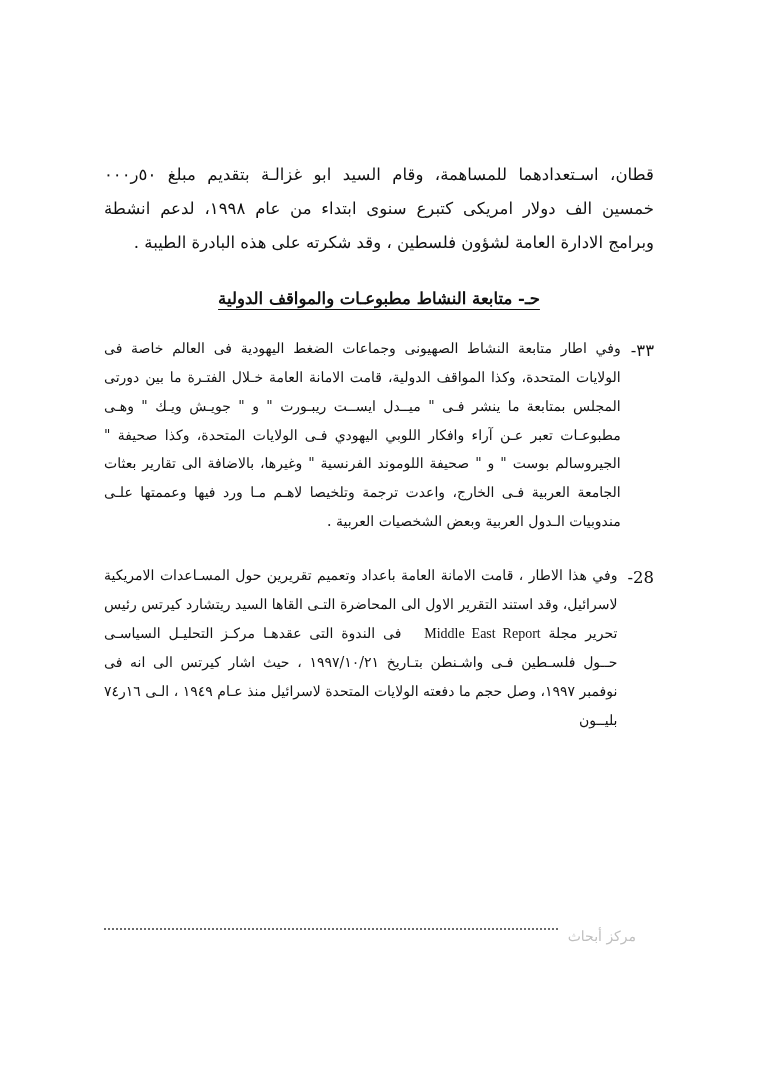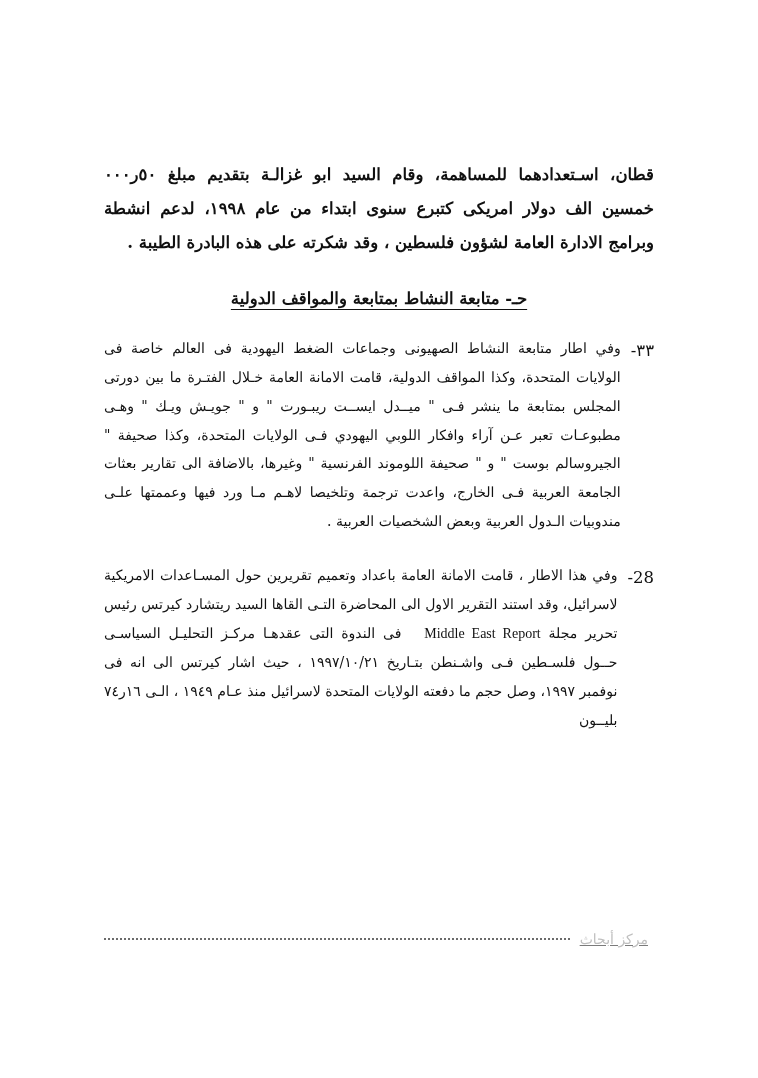--- a/index.html
+++ b/index.html
@@ -65,21 +65,20 @@
   p, .para {
     margin: 0;
     font-size: 16.5px;
     line-height: 2.05;
     text-align: justify;
     text-justify: inter-word;
     color: #101010;
   }
   .para-intro {
     margin-bottom: 30px;
-    font-weight: bold;
   }
   .section-heading {
     text-align: center;
     font-size: 16.5px;
     font-weight: bold;
     margin: 0 0 26px 0;
     text-decoration: underline;
     text-underline-offset: 5px;
   }
   .numbered {
@@ -106,26 +105,25 @@
     direction: ltr;
     unicode-bidi: embed;
     margin-left: 15px;
   }
 
   
   .page-footer {
     position: absolute;
     bottom: 128px;
     left: 104px;
-    right: 100px;
+    right: 112px;
     height: 22px;
     display: flex;
     flex-direction: row-reverse;
-    align-items: center;
-    text-decoration: underline;
+    align-items: flex-start;
   }
   .footer-rule {
     flex: 1;
     height: 0;
     border-top: 2.5px dotted #3a3a3a;
     opacity: .75;
   }
   .footer-mark {
     flex: 0 0 auto;
     margin-right: 10px;
@@ -140,21 +138,21 @@
 </head>
 <body>
 
 <div class="page">
 
 
   <div class="content">
 
     <p class="para para-intro">قطان، اسـتعدادهما للمساهمة، وقام السيد ابو غزالـة بتقديم  مبلغ ٥٠ر٠٠٠ خمسين الف دولار امريكى كتبرع سنوى ابتداء من عام ١٩٩٨، لدعم انشطة وبرامج الادارة العامة لشؤون فلسطين ، وقد شكرته على هذه البادرة الطيبة .</p>
 
-    <div class="section-heading">حـ- متابعة النشاط بمتابعة والمواقف الدولية</div>
+    <div class="section-heading">حـ- متابعة النشاط مطبوعـات والمواقف الدولية</div>
 
     <div class="numbered">
       <div class="num">٣٣-</div>
       <div class="num-text">وفي اطار متابعة النشاط الصهيونى وجماعات الضغط اليهودية فى العالم خاصة فى الولايات المتحدة، وكذا المواقف الدولية، قامت الامانة العامة خـلال الفتـرة ما بين دورتى المجلس بمتابعة ما ينشر فـى " ميــدل ايســت ريبـورت " و " جويـش ويـك " وهـى مطبوعـات تعبر عـن آراء وافكار اللوبي اليهودي فـى الولايات المتحدة، وكذا صحيفة " الجيروسالم بوست " و " صحيفة اللوموند الفرنسية " وغيرها، بالاضافة الى تقارير بعثات الجامعة العربية فـى الخارج، واعدت ترجمة وتلخيصا لاهـم مـا ورد فيها وعممتها علـى مندوبيات الـدول العربية وبعض الشخصيات العربية .</div>
     </div>
 
     <div class="numbered">
       <div class="num">28-</div>
       <div class="num-text"><span>وفي هذا الاطار ، قامت الامانة العامة باعداد وتعميم تقريرين حول المسـاعدات الامريكية لاسرائيل، وقد استند التقرير الاول الى المحاضرة التـى القاها السيد ريتشارد كيرتس رئيس تحرير مجلة </span><span class="latin">Middle East  Report</span><span> فى الندوة التى عقدهـا مركـز التحليـل السياسـى حــول فلسـطين فـى واشـنطن بتـاريخ ١٩٩٧/١٠/٢١ ، حيث اشار كيرتس الى انه فى نوفمبر ١٩٩٧، وصل حجم ما دفعته الولايات المتحدة لاسرائيل منذ عـام ١٩٤٩ ، الـى ١٦ر٧٤ بليــون</span></div>
     </div>

